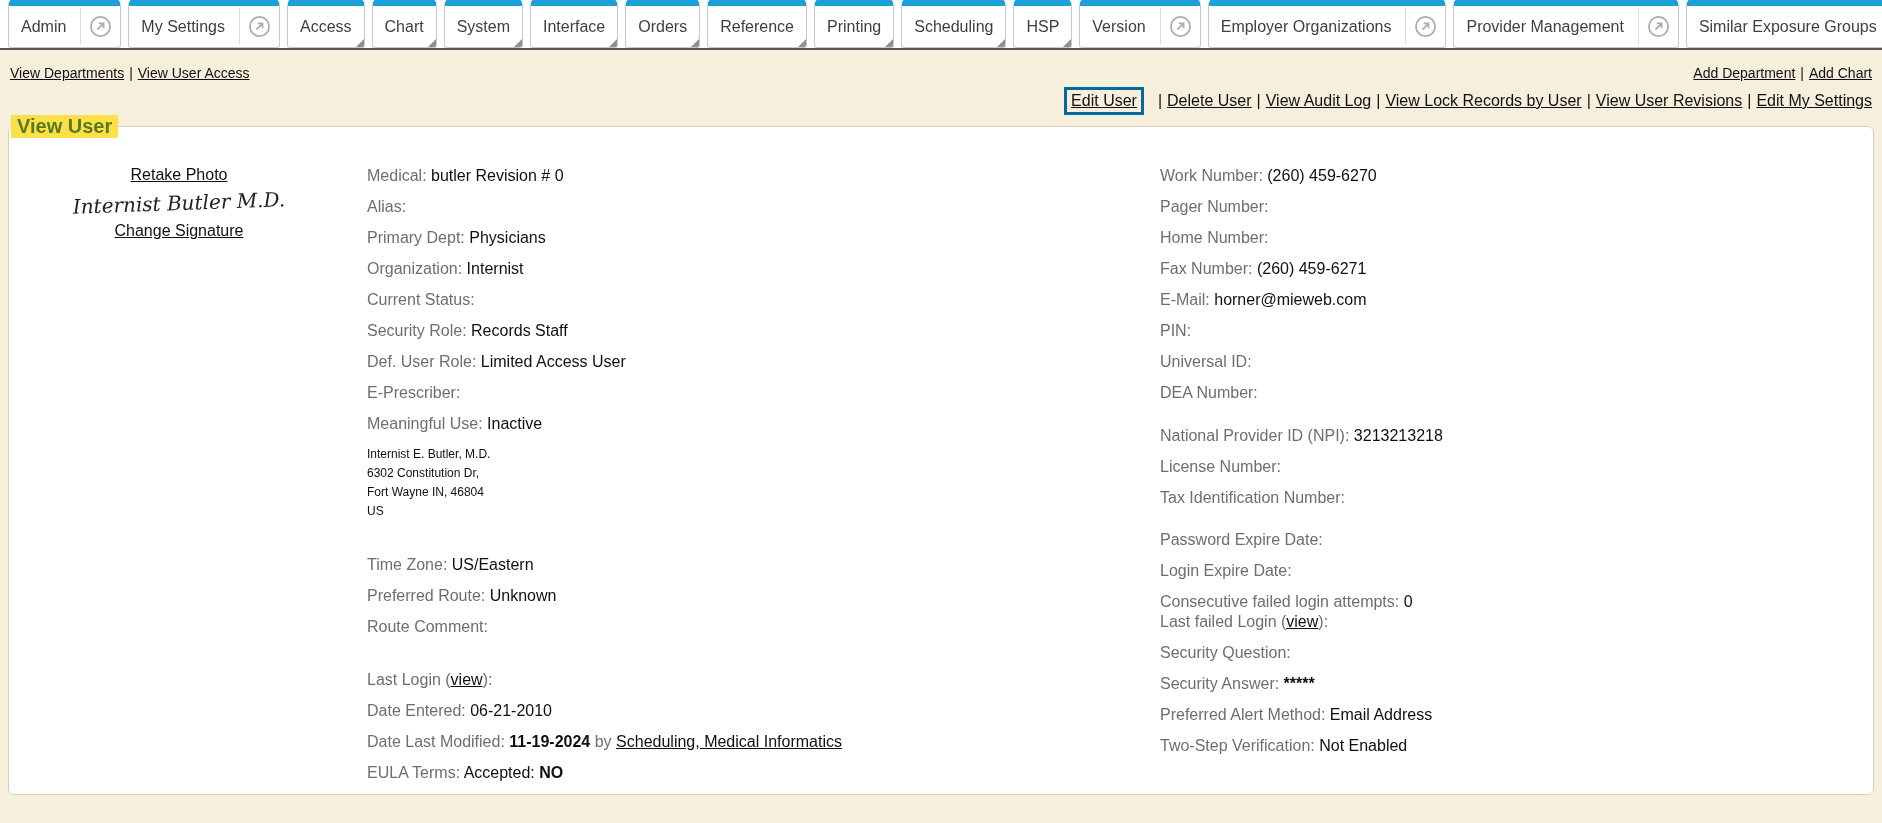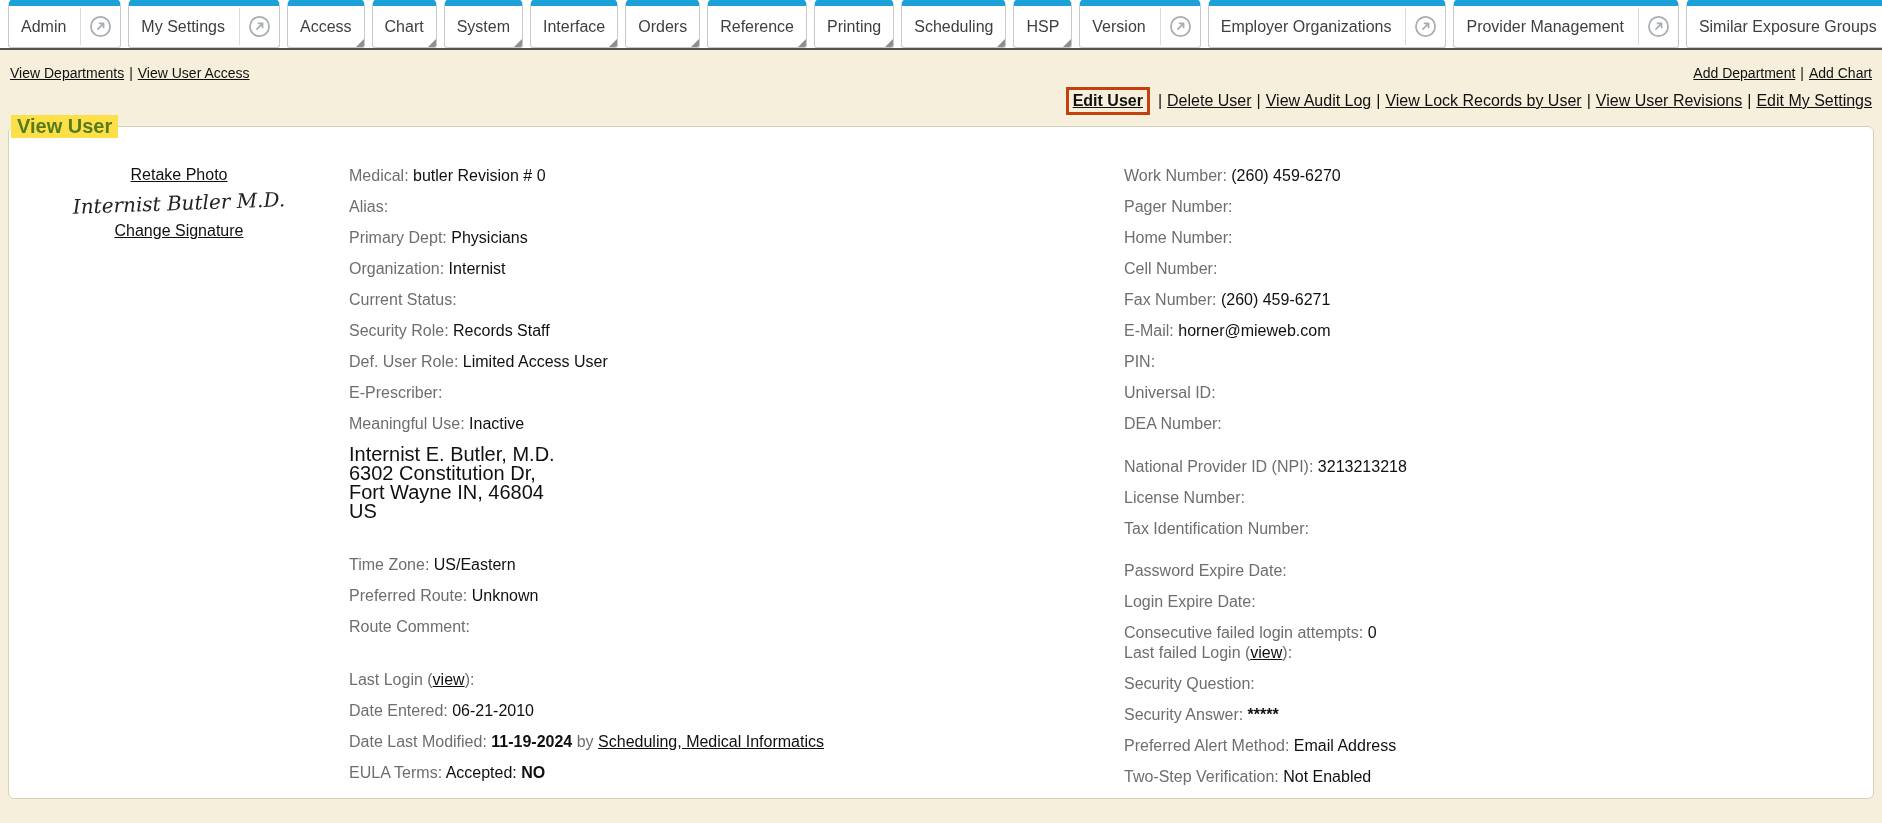--- a/index.html
+++ b/index.html
@@ -40,50 +40,50 @@
   .linkbar{
     display:flex;justify-content:space-between;
     padding:13px 10px 0 10px;font-size:14px;line-height:20px;
   }
   .lnk{color:#101010;text-decoration:underline;cursor:pointer;}
   .sep{margin:0 5px;color:#101010;}
   .actions{
     text-align:right;padding:4px 10px 0 0;font-size:16px;line-height:22px;
   }
   .red-box{
-    display:inline-block;border:3px solid #c2410c;
-    padding:0 4px;margin-right:3px;font-weight:bold;
+    display:inline-block;border:3px solid #0369a1;
+    padding:0 4px;margin-right:9px;
   }
   
   fieldset.panel{
     margin:0 8px 0 8px;background:#ffffff;
     border:1px solid #d6cfba;border-radius:6px;
     min-height:650px;padding:0;
   }
   legend.panel-legend{
     font-weight:bold;color:#567b1e;font-size:20px;
     background:#fde047;padding:0 6px;margin-left:2px;
   }
-  .panel-grid{display:flex;padding-top:28px;}
+  .panel-grid{display:flex;padding-top:28px;gap:18px;}
   .col-photo{width:340px;text-align:center;flex:0 0 340px;}
   .col-mid{width:775px;flex:0 0 775px;}
   .col-right{flex:1 1 auto;}
   .photo-link{display:inline-block;font-size:16px;margin-bottom:4px;}
   .sig{
     font-family:"DejaVu Serif", serif;font-style:italic;
     font-size:20px;color:#222;transform:rotate(-2deg);
     margin:3px 0 7px 0;
   }
   .row{font-size:16px;line-height:19px;margin-bottom:12px;}
   .row-line2{margin-top:1px;}
   .lab{color:#6e6e6e;}
   .val{color:#101010;}
   .b{color:#101010;font-weight:bold;}
   .row .lnk{font-size:16px;}
-  .addr{font-size:20px;line-height:19px;color:#101010;margin-bottom:12px;}
+  .addr{font-size:12px;line-height:19px;color:#101010;margin-bottom:12px;}
   .gap{width:100%;}
 </style>
 </head>
 <body>
 
 <header class="tabbar" id="tabbar">
     <div class="tab has-pop">
       <div class="tab-label-row">
         <span class="tab-label">Admin</span>
       </div>
@@ -242,21 +242,20 @@
         <div class="gap" style="height: 22px;"></div>
         <div class="row"><span class="lab">Last Login (</span><span class="lnk lnk">view</span><span class="lab">):</span></div>
         <div class="row"><span class="lab">Date Entered: </span><span class="val">06-21-2010</span></div>
         <div class="row"><span class="lab">Date Last Modified: </span><span class="b">11-19-2024</span><span class="lab"> by </span><span class="lnk lnk">Scheduling, Medical Informatics</span></div>
         <div class="row"><span class="lab">EULA Terms: </span><span class="val">Accepted: </span><span class="b">NO</span></div>
       </div>
     <div class="col-right" id="col-right">
         <div class="row"><span class="lab">Work Number: </span><span class="val">(260) 459-6270</span></div>
         <div class="row"><span class="lab">Pager Number:</span></div>
         <div class="row"><span class="lab">Home Number:</span></div>
-        <div class="row"><span class="lab">Cell Number:</span></div>
         <div class="row"><span class="lab">Fax Number: </span><span class="val">(260) 459-6271</span></div>
         <div class="row"><span class="lab">E-Mail: </span><span class="val">horner@mieweb.com</span></div>
         <div class="row"><span class="lab">PIN:</span></div>
         <div class="row"><span class="lab">Universal ID:</span></div>
         <div class="row"><span class="lab">DEA Number:</span></div>
         <div class="gap" style="height: 12px;"></div>
         <div class="row"><span class="lab">National Provider ID (NPI): </span><span class="val">3213213218</span></div>
         <div class="row"><span class="lab">License Number:</span></div>
         <div class="row"><span class="lab">Tax Identification Number:</span></div>
         <div class="gap" style="height: 11px;"></div>

